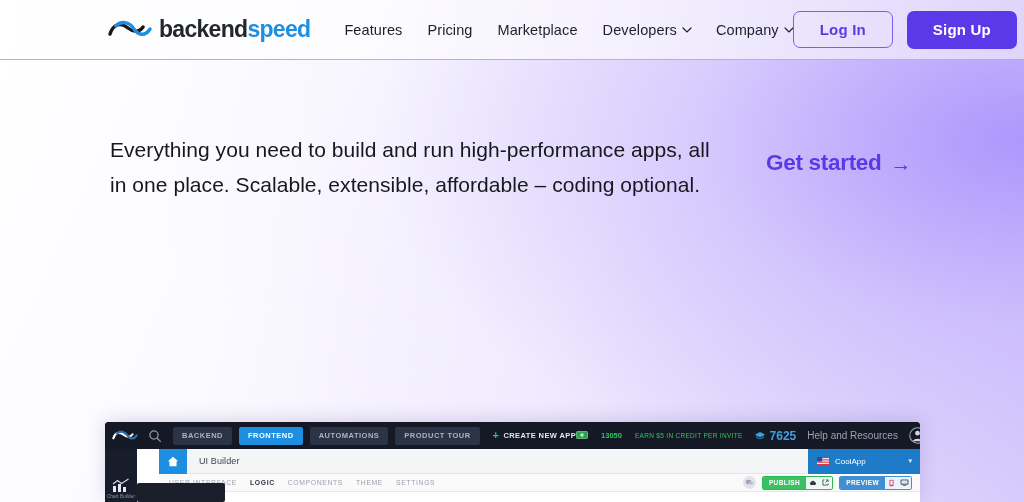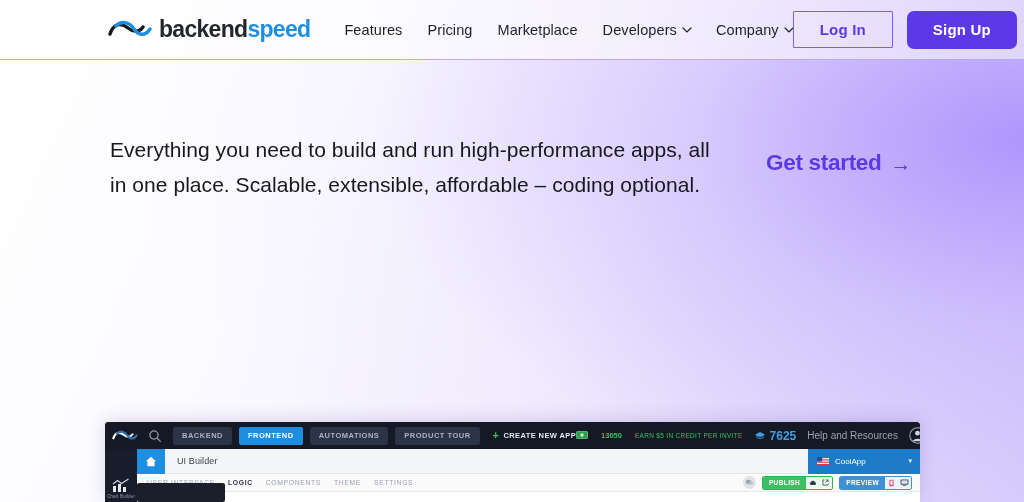--- a/index.html
+++ b/index.html
@@ -33,21 +33,21 @@
     font-size:14.5px; color:#1c2128; white-space:nowrap;
     display:flex; align-items:center; gap:5px; cursor:pointer;
     letter-spacing:0.1px;
   }
   .chev { display:inline-block; width:9px; height:9px; }
   .chev svg { display:block; }
 
   .header-actions { margin-left:auto; display:flex; align-items:center; gap:14px; }
   .btn-login {
     font-size:15px; font-weight:bold; color:#5b39e8;
-    border:1.6px solid #7d5cf0; border-radius:1px;
+    border:1.6px solid #7d5cf0; border-radius:7px;
     padding:9px 26px; background:transparent; cursor:pointer;
     letter-spacing:0.2px; white-space:nowrap;
   }
   .btn-signup {
     font-size:15px; font-weight:bold; color:#ffffff;
     background:#5b39e8; border:none; border-radius:7px;
     padding:10.5px 26px; cursor:pointer;
     letter-spacing:0.2px; white-space:nowrap;
   }
 
@@ -114,21 +114,21 @@
 
   .app-body { display:flex; height:53px; }
   .app-rail {
     width:32px; flex:none; background:#181d2b;
     display:flex; flex-direction:column; align-items:center;
     justify-content:flex-end; padding-bottom:3px;
   }
   .rail-icon { width:18px; height:15px; }
   .rail-label { font-size:4.6px; color:#8e97a8; margin-top:1.5px; letter-spacing:0.1px; }
 
-  .app-main { flex:1; background:#ffffff; display:flex; flex-direction:column; }
+  .app-main { flex:1; background:#ffffff; display:flex; flex-direction:column;padding-left:22px; }
   .app-crumb {
     height:25px; display:flex; align-items:center;
     background:#f4f5f7; border-bottom:1px solid #e3e5ea;
   }
   .home-sq {
     width:28px; height:25px; background:#1e8fe0; flex:none;
     display:flex; align-items:center; justify-content:center;
   }
   .crumb-title { font-size:9px; color:#3c4350; margin-left:12px; letter-spacing:0.1px; }
   .app-lang {

